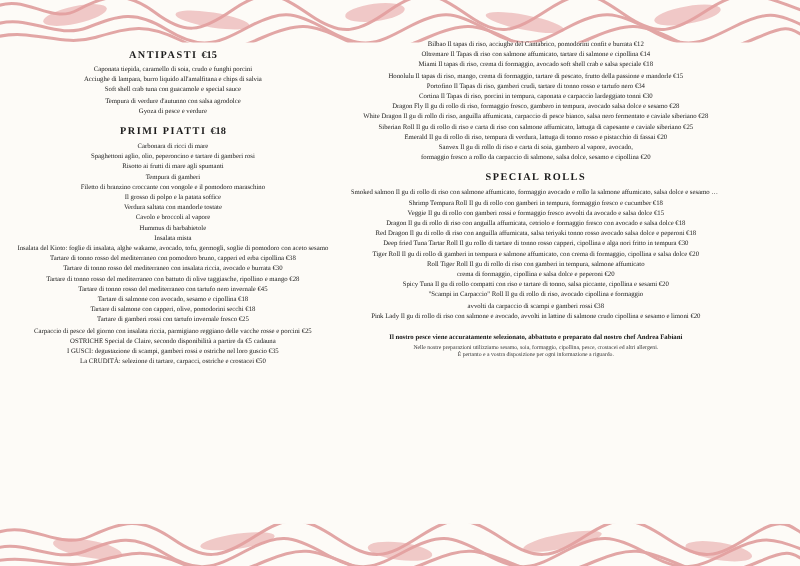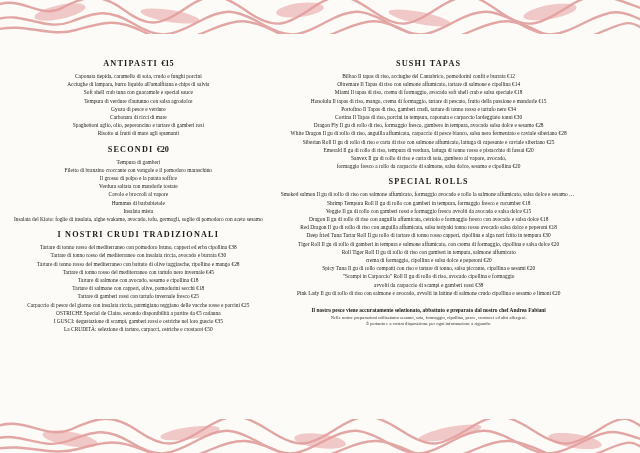--- a/index.html
+++ b/index.html
@@ -14,21 +14,21 @@
   
   .band{
     position:absolute;left:0;width:640px;height:34px;
     overflow:hidden;
   }
   .band.top{top:0;}
   .band.bottom{bottom:0;}
   .band svg{display:block;}
 
   .sheet{
-    position:absolute;top:48px;left:0;width:588px;height:385px;
+    position:absolute;top:28px;left:0;width:588px;height:385px;
     display:flex;
     box-sizing:border-box;
     padding:4px 14px 0 14px;
   }
   .col{
     box-sizing:border-box;
   }
   .col.left{width:322px;padding-right:10px;}
   .col.right{width:304px;padding-left:8px;}
 
@@ -96,69 +96,62 @@
       <span class="price">€15</span>
     </h2>
     <ul class="items">
       <li>Caponata tiepida, caramello di soia, crudo e funghi porcini</li>
       <li>Acciughe di lampara, burro liquido all'amalfitana e chips di salvia</li>
       <li>Soft shell crab tuna con guacamole e special sauce</li>
       <li>Tempura di verdure d'autunno con salsa agrodolce</li>
       <li>Gyoza di pesce e verdure</li>
     </ul>
 
+    <h2 class="sec">
+      <span>PRIMI PIATTI</span>
+      <span class="price">€18</span>
+    </h2>
     <ul class="items">
       <li>Carbonara di ricci di mare</li>
       <li>Spaghettoni aglio, olio, peperoncino e tartare di gamberi rosi</li>
       <li>Risotto ai frutti di mare agli spumanti</li>
     </ul>
 
-    <h2 class="sec">
-      <span>SECONDI</span>
-      <span class="price">€20</span>
-    </h2>
     <ul class="items">
       <li>Tempura di gamberi</li>
       <li>Filetto di branzino croccante con vongole e il pomodoro maraschino</li>
       <li>Il grosso di polpo e la patata soffice</li>
     </ul>
 
     <ul class="items">
       <li>Verdura saltata con mandorle tostate</li>
       <li>Cavolo e broccoli al vapore</li>
       <li>Hummus di barbabietole</li>
       <li>Insalata mista</li>
       <li>Insalata del Kioto: foglie di insalata, alghe wakame, avocado, tofu, germogli, soglie di pomodoro con aceto sesamo</li>
     </ul>
 
-    <h2 class="sec">
-      <span>I NOSTRI CRUDI TRADIZIONALI</span>
-      <span class="price"></span>
-    </h2>
     <ul class="items">
       <li>Tartare di tonno rosso del mediterraneo con pomodoro bruno, capperi ed erba cipollina  €38</li>
       <li>Tartare di tonno rosso del mediterraneo con insalata riccia, avocado e burrata  €30</li>
       <li>Tartare di tonno rosso del mediterraneo con battuto di olive taggiasche, ripollino e mango  €28</li>
       <li>Tartare di tonno rosso del mediterraneo con tartufo nero invernale  €45</li>
       <li>Tartare di salmone con avocado, sesamo e cipollina  €18</li>
       <li>Tartare di salmone con capperi, olive, pomodorini secchi  €18</li>
       <li>Tartare di gamberi rossi con tartufo invernale fresco  €25</li>
       <li>Carpaccio di pesce del giorno con insalata riccia, parmigiano reggiano delle vacche rosse e porcini  €25</li>
       <li>OSTRICHE Special de Claire, secondo disponibilità a partire da  €5 cadauna</li>
       <li>I GUSCI: degustazione di scampi, gamberi rossi e ostriche nel loro guscio  €35</li>
       <li>La CRUDITÀ: selezione di tartare, carpacci, ostriche e crostacei  €50</li>
     </ul>
 
   </div>
 
   <div class="col right">
 
-    <h2 class="sec">
-      <span>SUSHI TAPAS</span>
-    </h2>
     <ul class="items">
       <li>Bilbao  Il tapas di riso, acciughe del Cantabrico, pomodorini confit e burrata  €12</li>
       <li>Oltremare  Il Tapas di riso con salmone affumicato, tartare di salmone e cipollina  €14</li>
       <li>Miami  Il tapas di riso, crema di formaggio, avocado soft shell crab e salsa speciale  €18</li>
       <li>Honolulu  Il tapas di riso, mango, crema di formaggio, tartare di pescato, frutto della passione e mandorle  €15</li>
       <li>Portofino  Il Tapas di riso, gamberi crudi, tartare di tonno rosso e tartufo nero  €34</li>
       <li>Cortina  Il Tapas di riso, porcini in tempura, caponata e carpaccio lardeggiato tonni  €30</li>
     </ul>
 
     <ul class="items">

